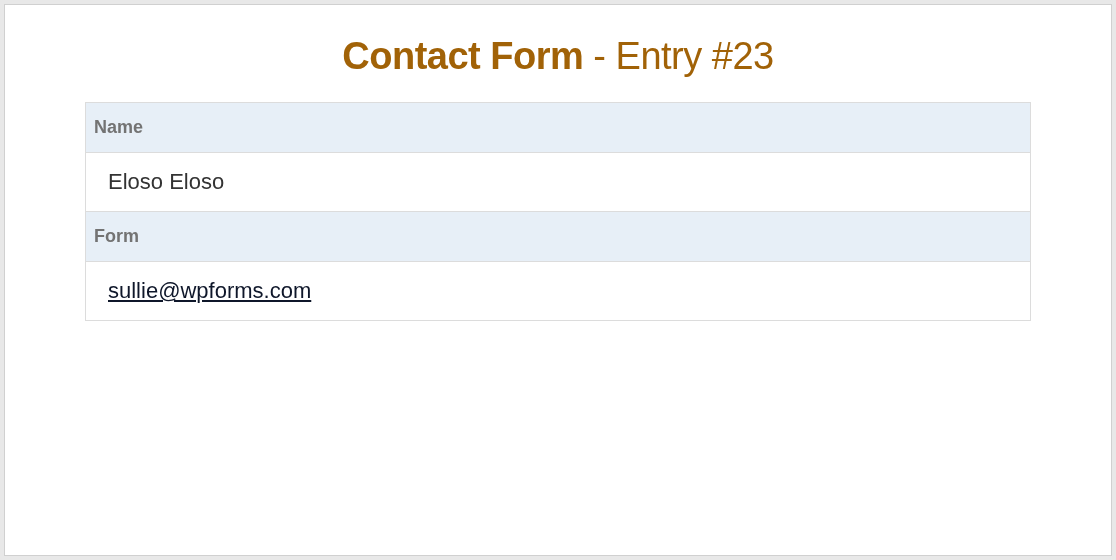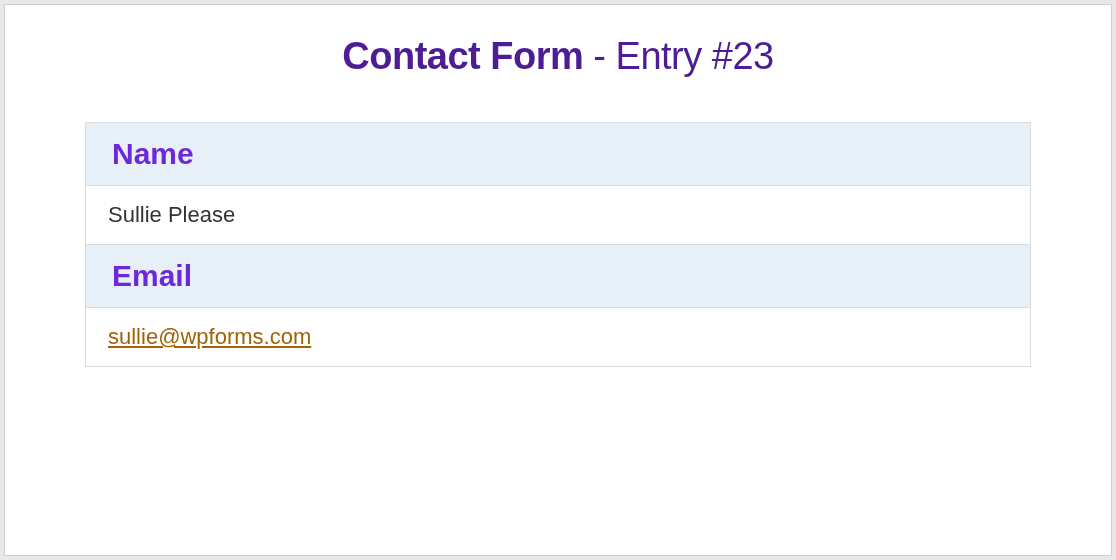--- a/index.html
+++ b/index.html
@@ -17,70 +17,70 @@
     .card {
       background: #ffffff;
       border: 1px solid #d0d0d0;
       width: 100%;
       height: 100%;
       padding: 30px 80px 40px 80px;
     }
     .header {
       text-align: center;
       font-size: 38px;
-      color: #4c1d95;
-      margin-bottom: 44px;
+      color: #a16207;
+      margin-bottom: 24px;
       letter-spacing: -0.5px;
     }
     .header .bold {
       font-weight: 700;
     }
     .header .light {
       font-weight: 400;
     }
     .entry-table {
       border: 1px solid #dcdcdc;
     }
     .field-label {
       background: #e7eff7;
       border-bottom: 1px solid #dcdcdc;
-      padding: 14px 26px;
-      font-size: 30px;
+      padding: 14px 8px;
+      font-size: 18px;
       font-weight: 700;
-      color: #6d28d9;
+      color: #737373;
     }
     .field-value {
       background: #ffffff;
       padding: 16px 22px;
       font-size: 22px;
       color: #333333;
       font-weight: 400;
     }
     .field-value:not(:last-child) {
       border-bottom: 1px solid #dcdcdc;
     }
     .email-link {
-      color: #a16207;
+      color: #0f172a;
       text-decoration: underline;
       cursor: pointer;
     }
   </style>
 </head>
 <body>
 
 <div class="card">
   <h1 class="header">
     <span class="bold">Contact Form</span><span class="light"> - </span><span class="light">Entry #23</span>
   </h1>
 
   <div class="entry-table">
 
     <div class="field-label">Name</div>
-    <div class="field-value">Sullie Please</div>
+    <div class="field-value">Eloso Eloso</div>
 
-    <div class="field-label">Email</div>
+    <div class="field-label">Form</div>
     <div class="field-value">
       <a class="email-link">sullie@wpforms.com</a>
     </div>
 
 
   </div>
 </div>
 
 </body></html>

